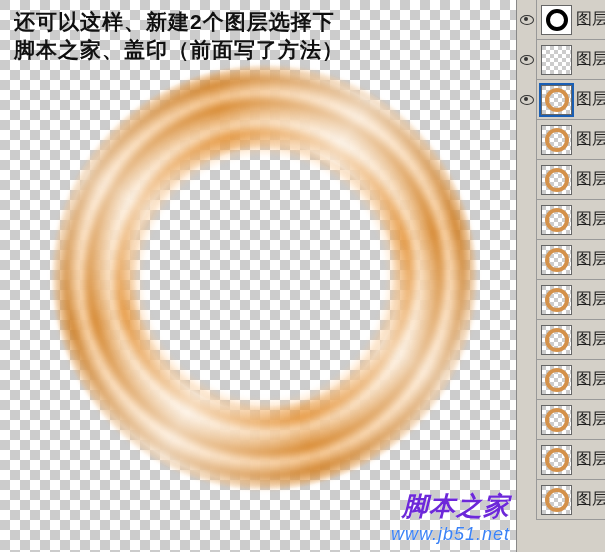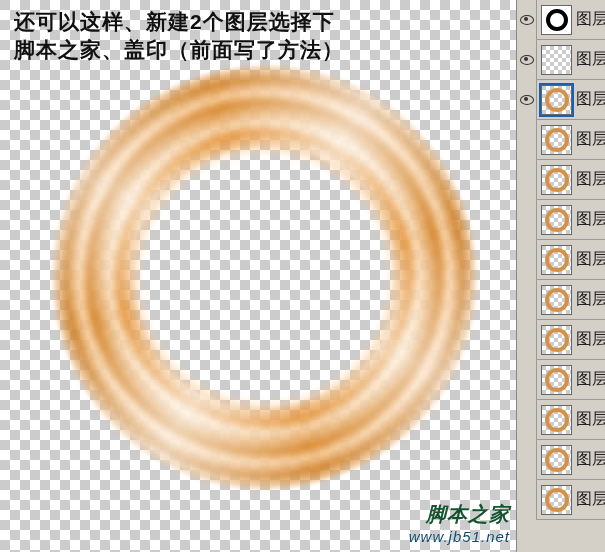--- a/index.html
+++ b/index.html
@@ -13,22 +13,22 @@
 .vis-col{width:22px;height:40px;border-right:1px solid #999;display:flex;align-items:center;justify-content:center;background:#d4d0c8}
 .eye{width:14px;height:10px;border:1.5px solid #333;border-radius:60%;position:relative}
 .eye::after{content:"";position:absolute;left:3px;top:1px;width:4px;height:4px;background:#333;border-radius:50%}
 .thumb{width:34px;height:30px;margin:0 4px;border:1px solid #666;background-image:repeating-conic-gradient(#fff 0 25%,#ccc 0 50%);background-size:8px 8px;position:relative;display:flex;align-items:center;justify-content:center}
 .thumb.sel{outline:2px solid #1a5fb4}
 .thumb .mini-ring{width:24px;height:24px;border:4px solid #d4914a;border-radius:50%;filter:blur(.5px)}
 .thumb .black-ring{width:22px;height:22px;border:4px solid #000;border-radius:50%;background:#fff}
 .thumb.white{background:#fff}
 .lname{font-size:16px;color:#222;white-space:nowrap;overflow:hidden}
 .watermark{position:absolute;right:95px;bottom:7px;text-align:right}
-.wm1{font-size:20px;font-weight:bold;color:#14532d;font-style:italic;letter-spacing:1px;text-shadow:0 0 1px #fff}
-.wm2{font-size:15px;color:#0c4a6e;font-style:italic;letter-spacing:1px;text-shadow:0 0 1px #fff}
+.wm1{font-size:26px;font-weight:bold;color:#6d28d9;font-style:italic;letter-spacing:1px;text-shadow:0 0 1px #fff}
+.wm2{font-size:18px;color:#3b82f6;font-style:italic;letter-spacing:1px;text-shadow:0 0 1px #fff}
 </style>
 </head>
 <body>
 
 <div class="canvas">
   <div class="ring"></div>
   <div class="ring2"></div>
   <div class="overlay-text">
     <div>还可以这样、新建2个图层选择下</div>
     <div>脚本之家、盖印（前面写了方法）</div>

